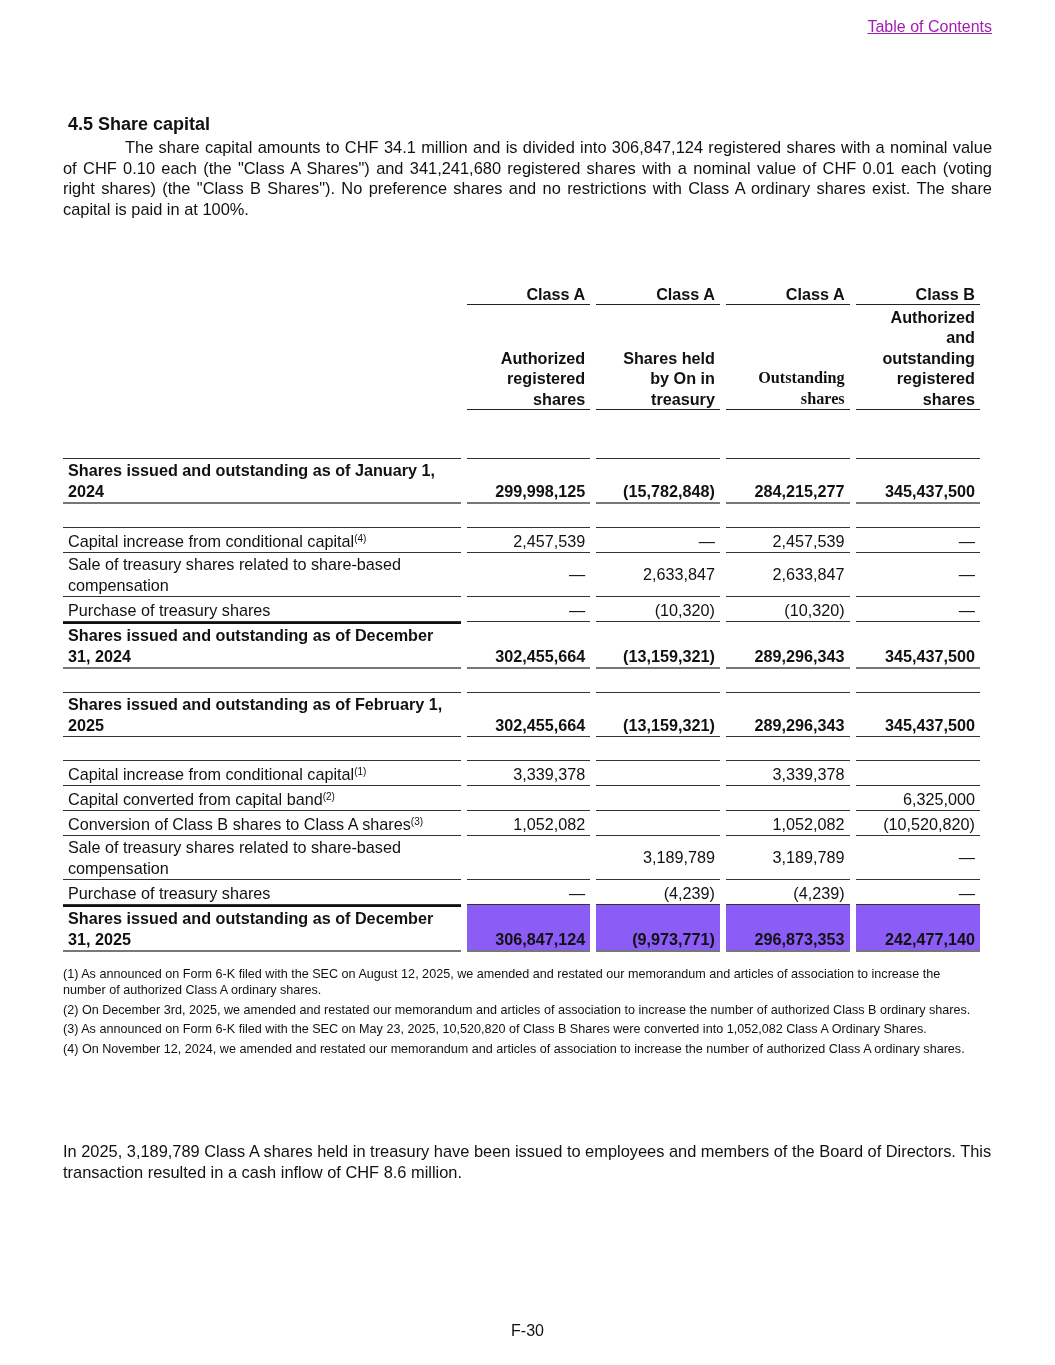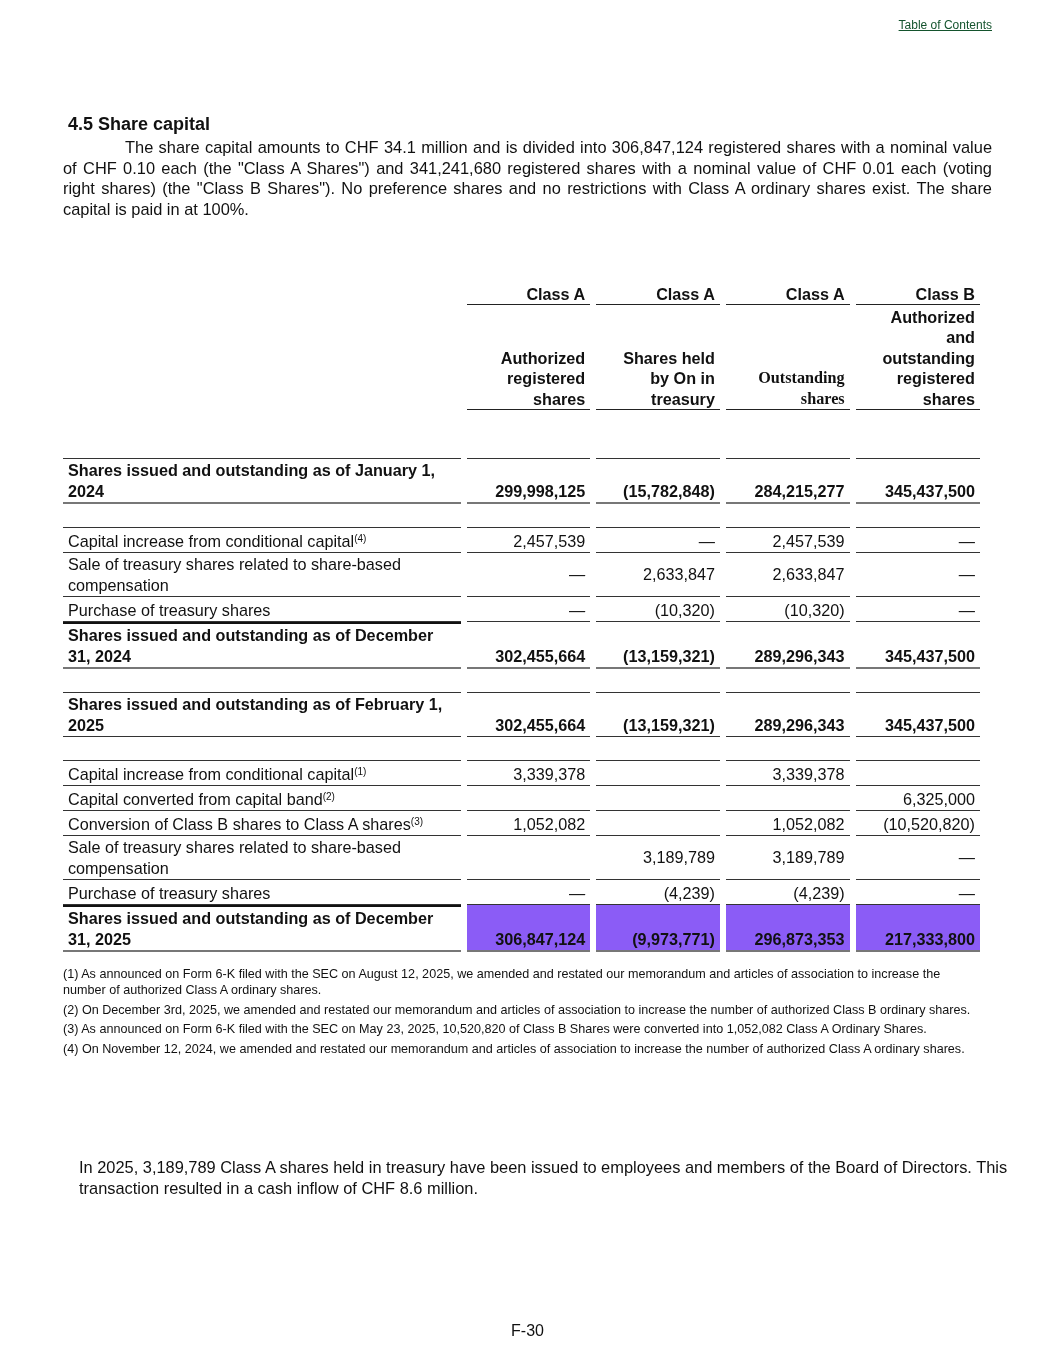--- a/index.html
+++ b/index.html
@@ -2,21 +2,21 @@
 <html><head>
 <meta charset="utf-8">
 <style>
   html, body { margin: 0; padding: 0; background: #ffffff; }
   body {
     width: 1055px; height: 1365px; position: relative; overflow: hidden;
     font-family: "Liberation Sans", "DejaVu Sans", sans-serif; color: #111;
   }
   .toc-link {
     position: absolute; top: 18px; right: 63px;
-    font-size: 12px; color: #14532d; text-decoration: underline; cursor: pointer;
+    font-size: 16px; color: #a21caf; text-decoration: underline; cursor: pointer;
   }
   .section-title {
     position: absolute; left: 63px; top: 109px;
     font-size: 18px; font-weight: bold; margin: 5px;
   }
   .intro {
     position: absolute; left: 63px; top: 137px; width: 929px;
     font-size: 16.4px; line-height: 20.6px; margin: 0; text-align: justify;
     text-indent: 62px;
   }
@@ -39,21 +39,21 @@
   tr.row td.num { text-align: right; white-space: nowrap; }
   tr.row.bold td { font-weight: bold; border-bottom: 2px solid #777; }
   tr.row.total td.label-cell { border-top: 2px solid #111; }
   tr.row.highlight td.num { background: #8b5cf6; }
   tr.row.single td { height: 22px; }
   sup { font-size: 10px; vertical-align: 5px; line-height: 0; }
   .footnotes { position: absolute; left: 63px; top: 966px; width: 920px; font-size: 12.6px; line-height: 16.4px; }
   .footnote { margin: 0 0 3px 0; }
   .closing {
     position: absolute; left: 63px; top: 1141px; width: 929px;
-    font-size: 16.4px; line-height: 20.6px; margin: 16px;
+    font-size: 16.4px; line-height: 20.6px; margin: 0;
   }
   .page-number {
     position: absolute; top: 1322px; left: 0; width: 1055px; text-align: center; font-size: 16px;
   }
 </style>
 </head>
 <body>
 
 <a class="toc-link">Table of Contents</a>
 
@@ -200,21 +200,21 @@
     <td class="num">(4,239)</td>
     <td class="num">(4,239)</td>
     <td class="num">—</td>
   </tr>
 
   <tr class="row bold total highlight">
     <td class="label-cell">Shares issued and outstanding as of December 31, 2025</td>
     <td class="num">306,847,124</td>
     <td class="num">(9,973,771)</td>
     <td class="num">296,873,353</td>
-    <td class="num">217,333,800</td>
+    <td class="num">242,477,140</td>
   </tr>
 </tbody>
   </table>
 
 <div class="footnotes">
   <p class="footnote">(1) As announced on Form 6-K filed with the SEC on August 12, 2025, we amended and restated our memorandum and articles of association to increase the number of authorized Class A ordinary shares.</p>
   <p class="footnote">(2) On December 3rd, 2025, we amended and restated our memorandum and articles of association to increase the number of authorized Class B ordinary shares.</p>
   <p class="footnote">(3) As announced on Form 6-K filed with the SEC on May 23, 2025, 10,520,820 of Class B Shares were converted into 1,052,082 Class A Ordinary Shares.</p>
   <p class="footnote">(4) On November 12, 2024, we amended and restated our memorandum and articles of association to increase the number of authorized Class A ordinary shares.</p>
 </div>

